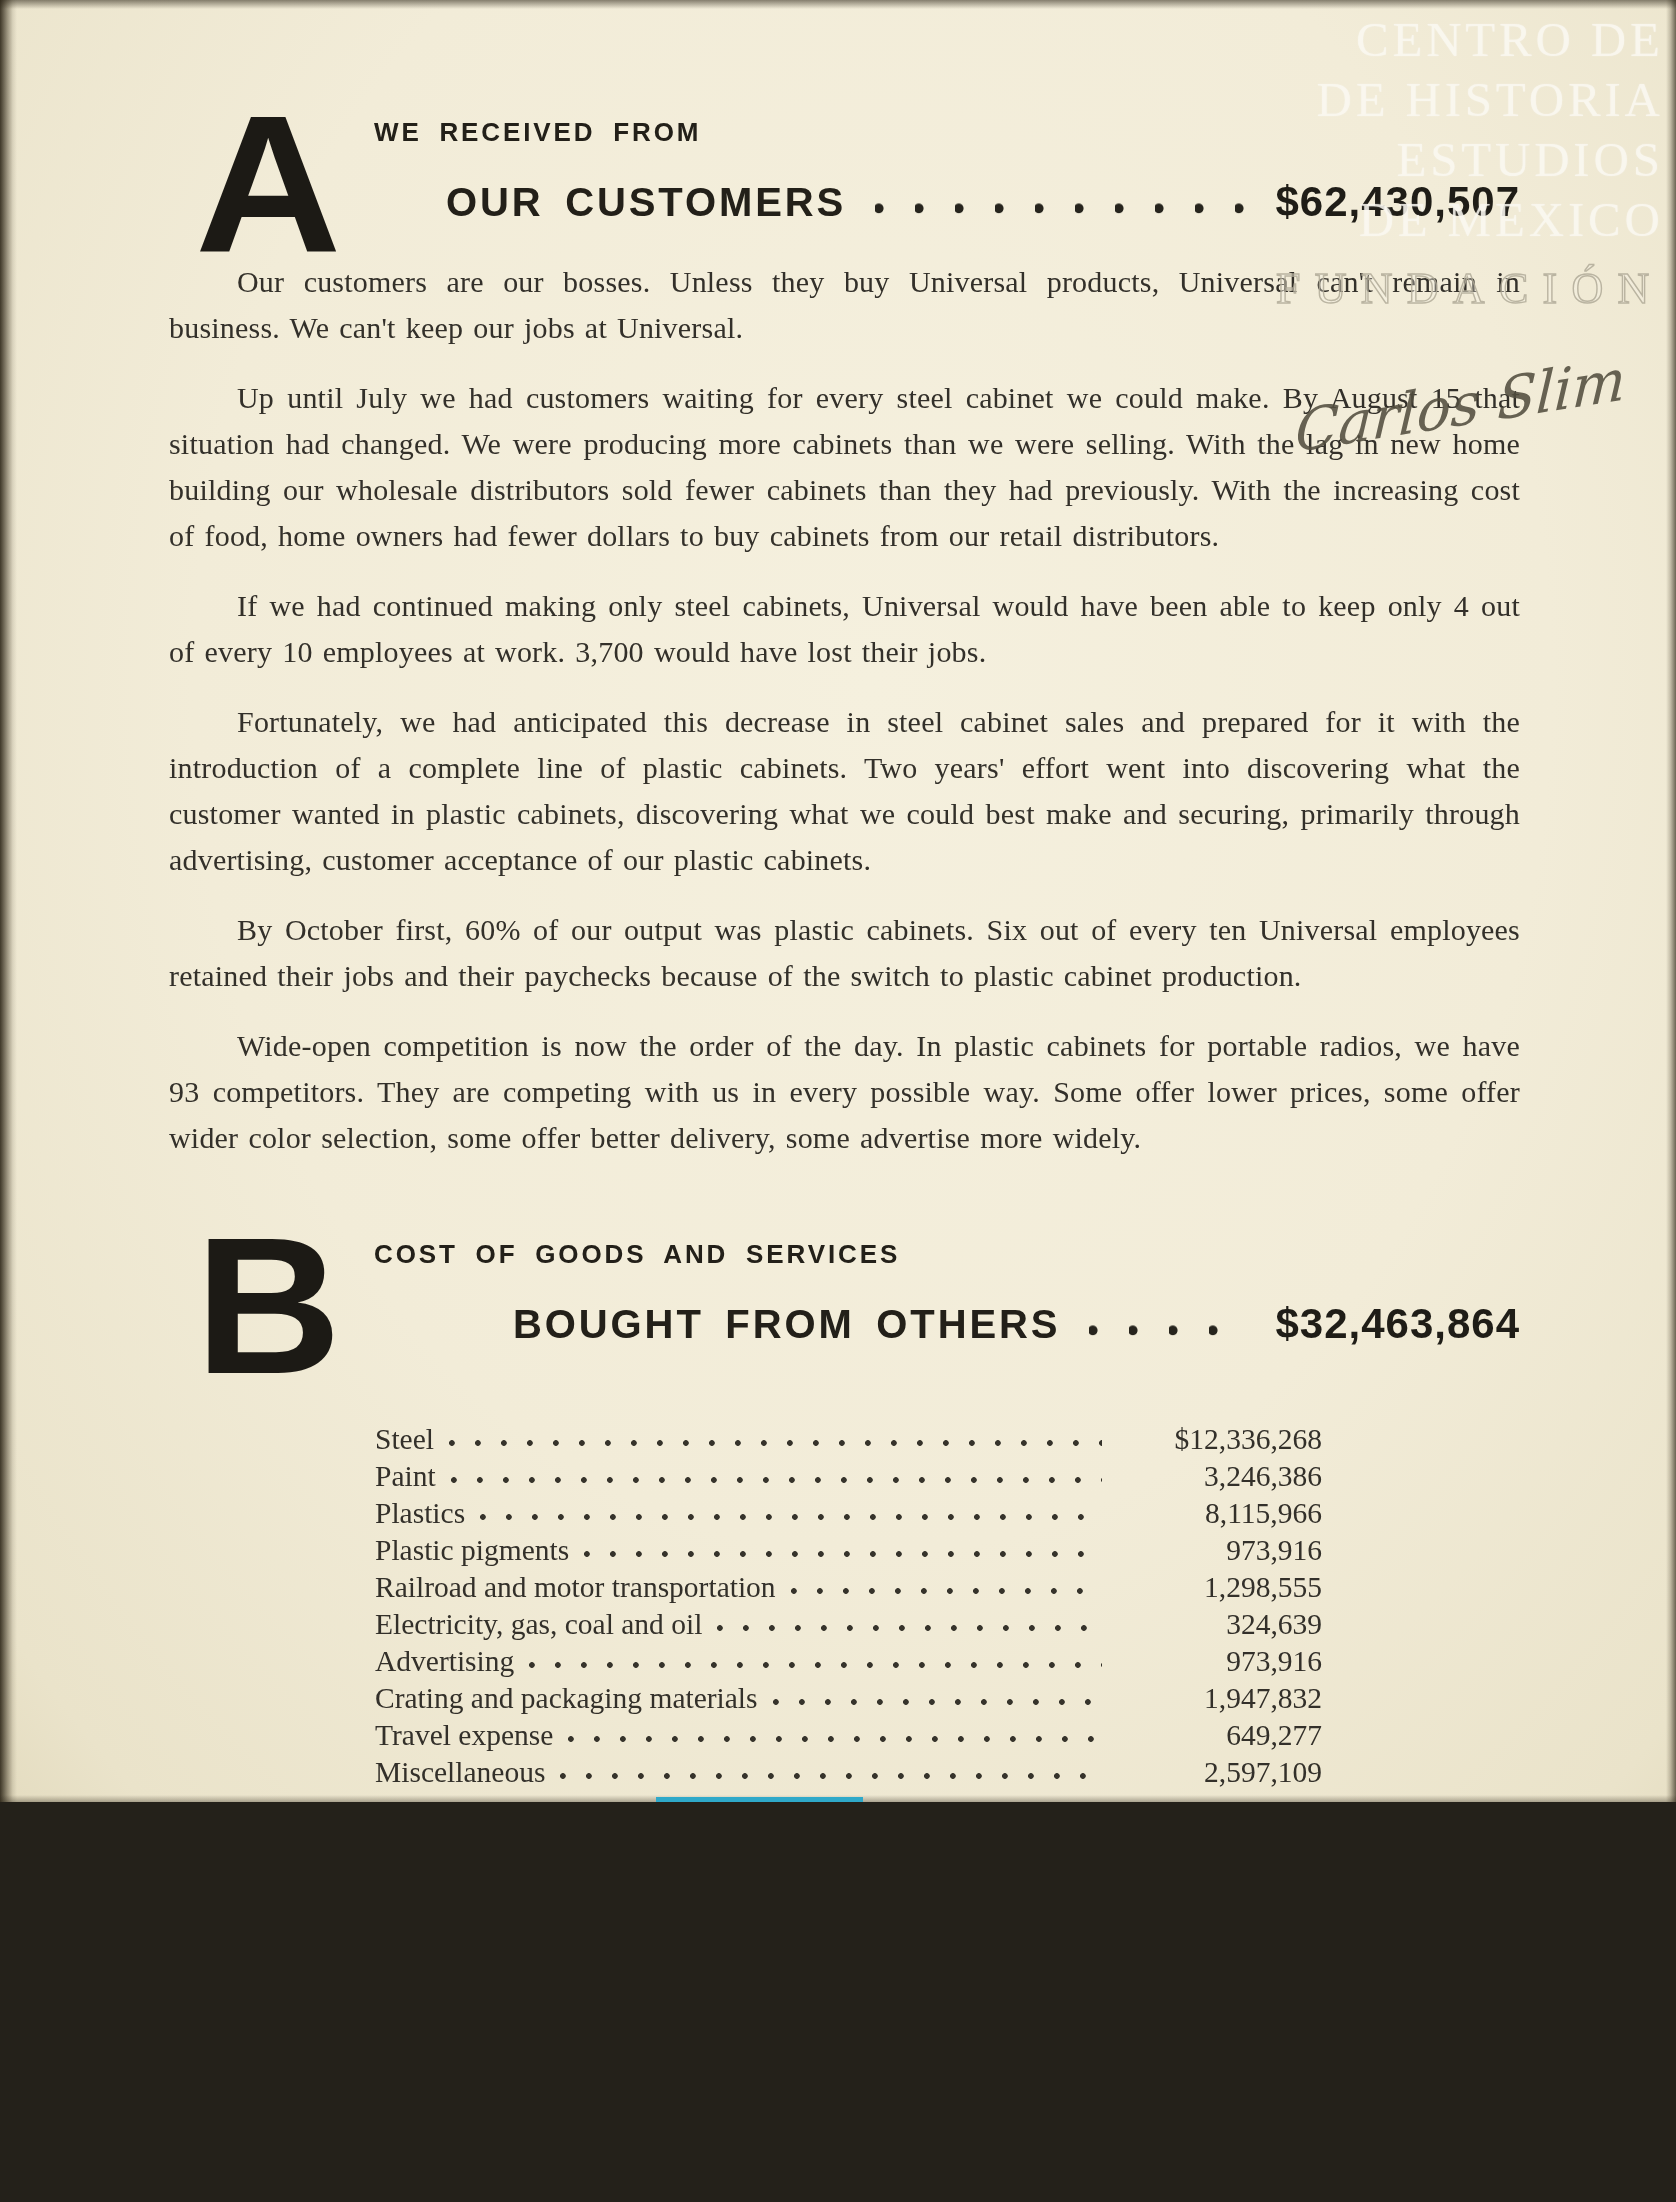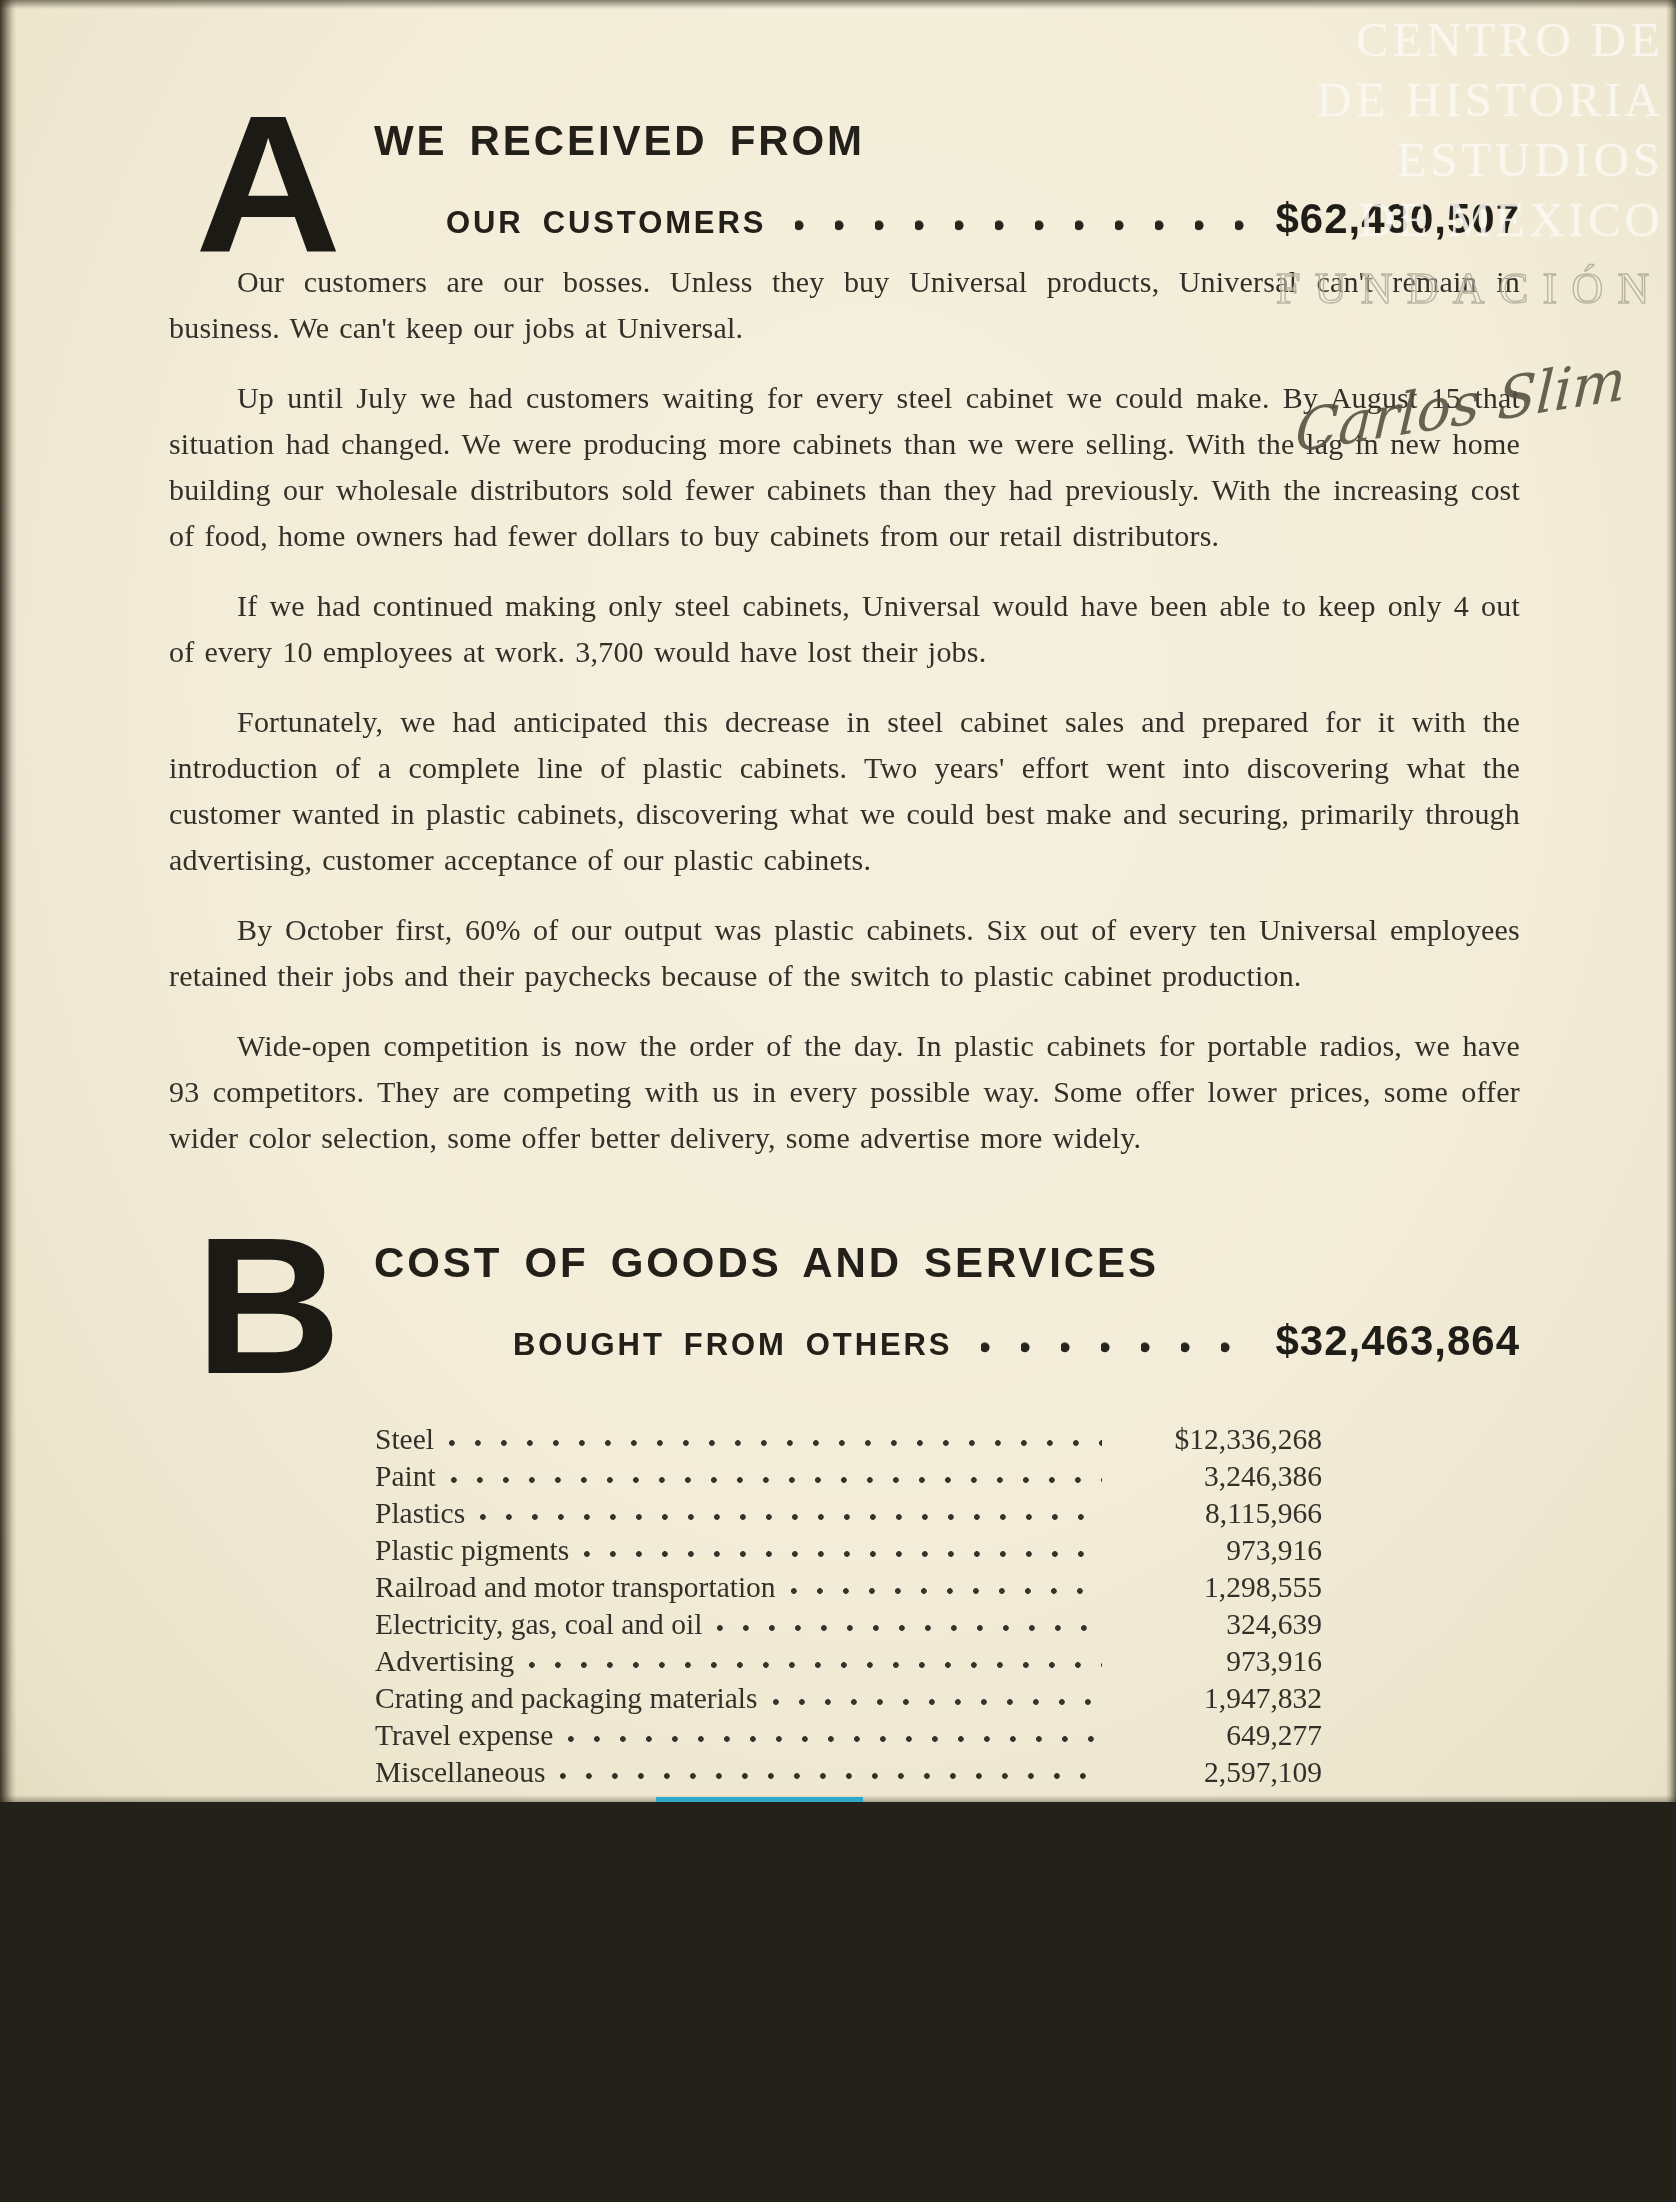--- a/index.html
+++ b/index.html
@@ -39,25 +39,25 @@
 
   .content { position: relative; z-index: 2; margin: 0 157px 0 169px; padding-top: 107px; }
 
   
   .sec-head { display: flex; margin-left: 26px; }
   .dropcap { width: 179px; flex: 0 0 179px; font-family: "Liberation Sans", sans-serif;
     font-weight: bold; font-size: 195px; line-height: 0.78; color: #1c1a15;
     transform: scaleX(1.04); transform-origin: left top; letter-spacing: -3.8px; }
   .head-lines { flex: 1; padding-top: 9.5px; font-family: "Liberation Sans", sans-serif;
     font-weight: bold; color: #232019; }
-  .head-line1 { font-size: 42px; letter-spacing: 2.9px; word-spacing: 7.6px; }
+  .head-line1 { font-size: 26px; letter-spacing: 2.9px; word-spacing: 7.6px; }
   .head-line2-row { display: flex; align-items: baseline; margin-top: 30px; }
   .sec-a .head-line2-row { margin-left: 72px; }
   .sec-b .head-line2-row { margin-left: 139px; }
-  .head-line2 { font-size: 31px; letter-spacing: 2.9px; word-spacing: 7.6px; white-space: nowrap; }
+  .head-line2 { font-size: 40px; letter-spacing: 2.9px; word-spacing: 7.6px; white-space: nowrap; }
   .head-leader { flex: 1; height: 28.5px; margin: 0 28.5px;
     background-image: radial-gradient(circle at 3.8px 21px, #26241d 4.3px, rgba(38,36,29,0) 5.2px);
     background-size: 40px 28.5px; background-repeat: repeat-x; }
   .head-amount { font-size: 42px; letter-spacing: 1px; white-space: nowrap; color: #1f1d17; }
 
   
   .sec p.body-par { margin: 0 0 24px 0; font-size: 30px; line-height: 46px;
     text-align: justify; text-indent: 68px; letter-spacing: 0.2px; word-spacing: 2.4px; }
   .sec-a .first-par { margin-top: 28.5px; }
   .sec-b { margin-top: 68px; }

